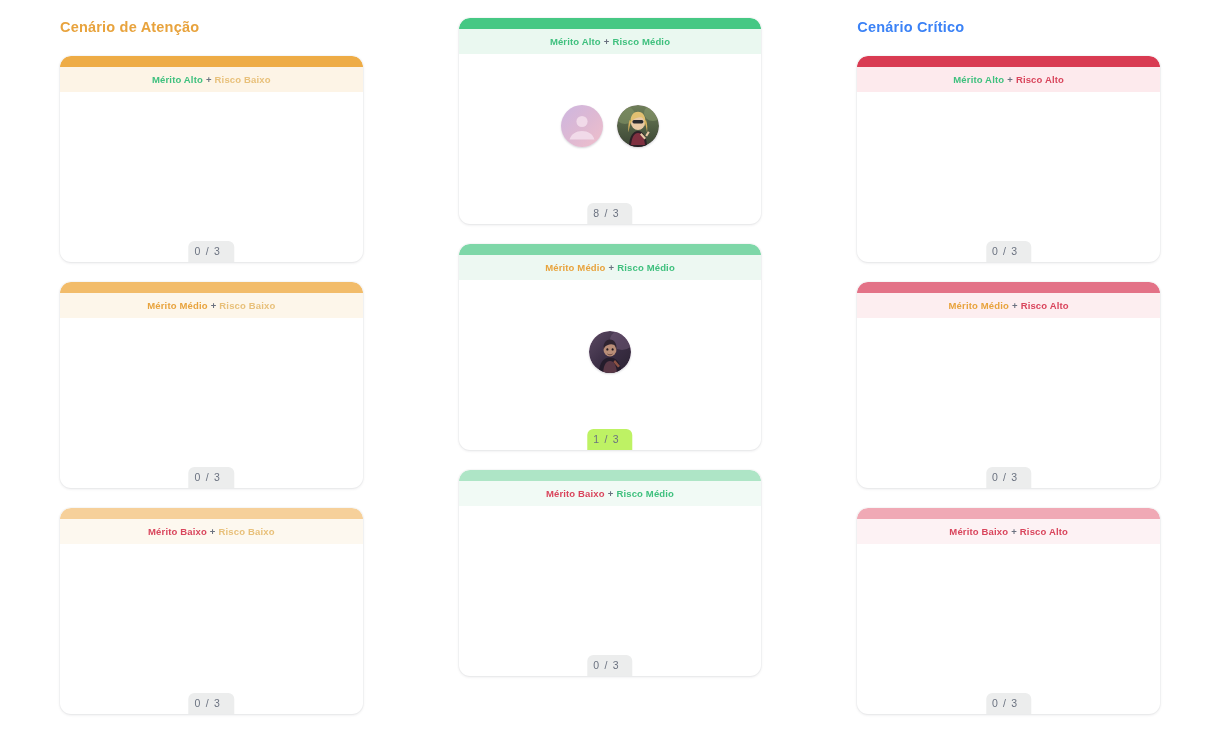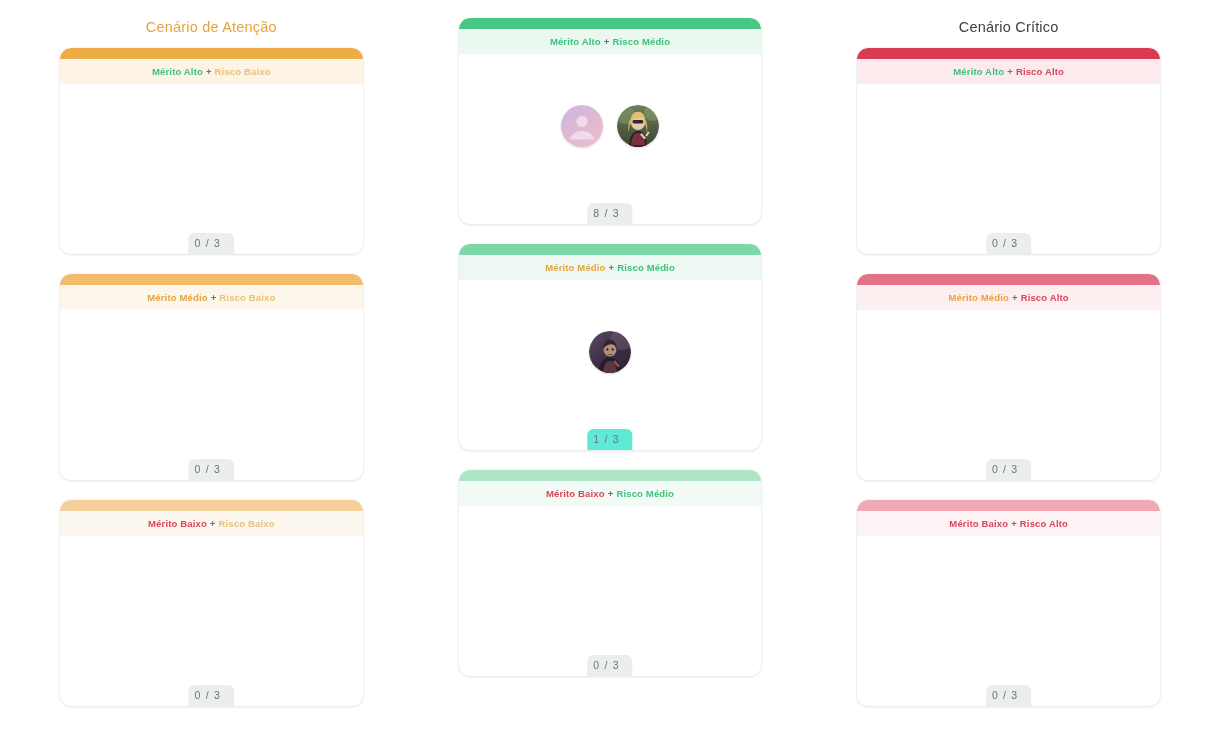--- a/index.html
+++ b/index.html
@@ -23,25 +23,24 @@
     column-gap: 96px;
     align-content: start;
   }
 
   .column {
     display: flex;
     flex-direction: column;
   }
 
   .column-title {
-    text-align: center;
     font-size: 14.5px;
-    font-weight: normal;
+    font-weight: bold;
     letter-spacing: .2px;
-    margin: 0 0 12px 0;
+    margin: 0 0 20px 0;
     height: 18px;
     line-height: 18px;
   }
 
   .cell {
     position: relative;
     background: #ffffff;
     border-radius: 11px;
     box-shadow: 0 1px 3px rgba(17,24,39,.10), 0 0 0 1px rgba(17,24,39,.025);
     height: 206px;
@@ -236,37 +235,37 @@
         <path d="M14 42c.6-8 3-12 7-12s6.4 4 7 12z" fill="#6b4150" opacity=".75"></path>
         <ellipse cx="21" cy="18" rx="6.6" ry="7.6" fill="#b98e78"></ellipse>
         <path d="M14.4 17c0-5.6 3-8.6 6.6-8.6s6.6 3 6.6 8.6c0 1.4-.3 3-.3 3s-.2-5-2.6-6.2c-3-1.5-7.6.4-9 2.4-.8 1.2-1.3 3.2-1.3 3.2z" fill="#2f2430"></path>
         <ellipse cx="18.4" cy="18.4" rx="1" ry="1.2" fill="#20181f"></ellipse>
         <ellipse cx="23.6" cy="18.4" rx="1" ry="1.2" fill="#20181f"></ellipse>
         <path d="M18.8 23.2c1.4.9 3 .9 4.4 0" stroke="#6d4a43" stroke-width="1" fill="none" stroke-linecap="round"></path>
         <path d="M26 29l5 6-2 1.6-4.6-5.6z" fill="#a8604a" opacity=".8"></path>
       </g>
     </svg>
           </div>
-          <div class="counter" style="background: #5eead4; color: rgb(107, 114, 128); text-align: center;">1 / 3</div>
+          <div class="counter" style="background: #bef264; color: rgb(107, 114, 128); text-align: center;">1 / 3</div>
         </div>
       </div>
       <div class="cell">
         <div class="cell-topbar" style="background: rgb(174, 229, 198);"></div>
         <div class="cell-header" style="background: rgb(241, 250, 245);">
           <span style="color: rgb(217, 69, 92);">Mérito Baixo</span>
           <span class="sep">+</span>
           <span style="color: rgb(63, 192, 126);">Risco Médio</span>
         </div>
         <div class="dropzone">
           <div class="counter" style="background: rgb(236, 237, 237); color: rgb(107, 114, 128);">0 / 3</div>
         </div>
       </div>
     </div>
     <div class="column">
-      <div class="column-title" style="color: #404040;">Cenário Crítico</div>
+      <div class="column-title" style="color: #3b82f6;">Cenário Crítico</div>
       <div class="cell">
         <div class="cell-topbar" style="background: rgb(217, 59, 82);"></div>
         <div class="cell-header" style="background: rgb(253, 234, 237);">
           <span style="color: rgb(63, 192, 126);">Mérito Alto</span>
           <span class="sep">+</span>
           <span style="color: rgb(217, 69, 92);">Risco Alto</span>
         </div>
         <div class="dropzone">
           <div class="counter" style="background: rgb(236, 237, 237); color: rgb(107, 114, 128);">0 / 3</div>
         </div>

